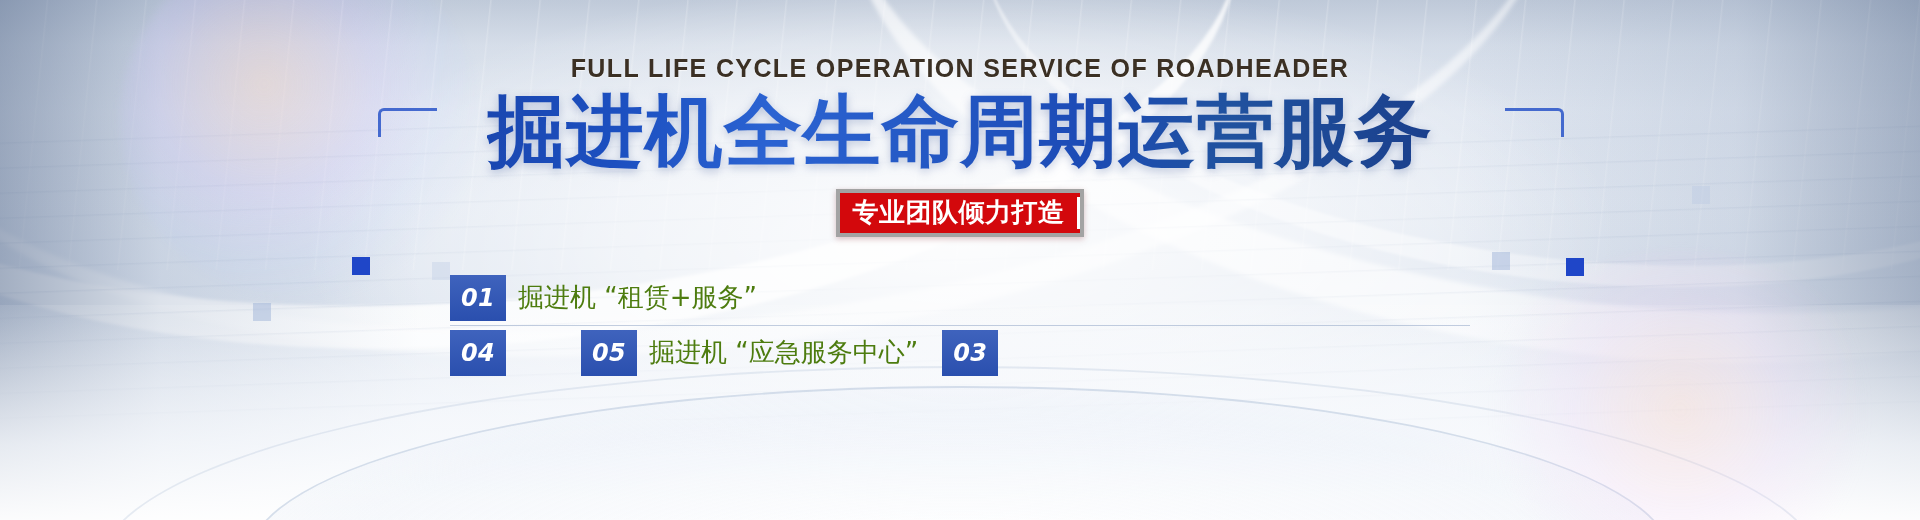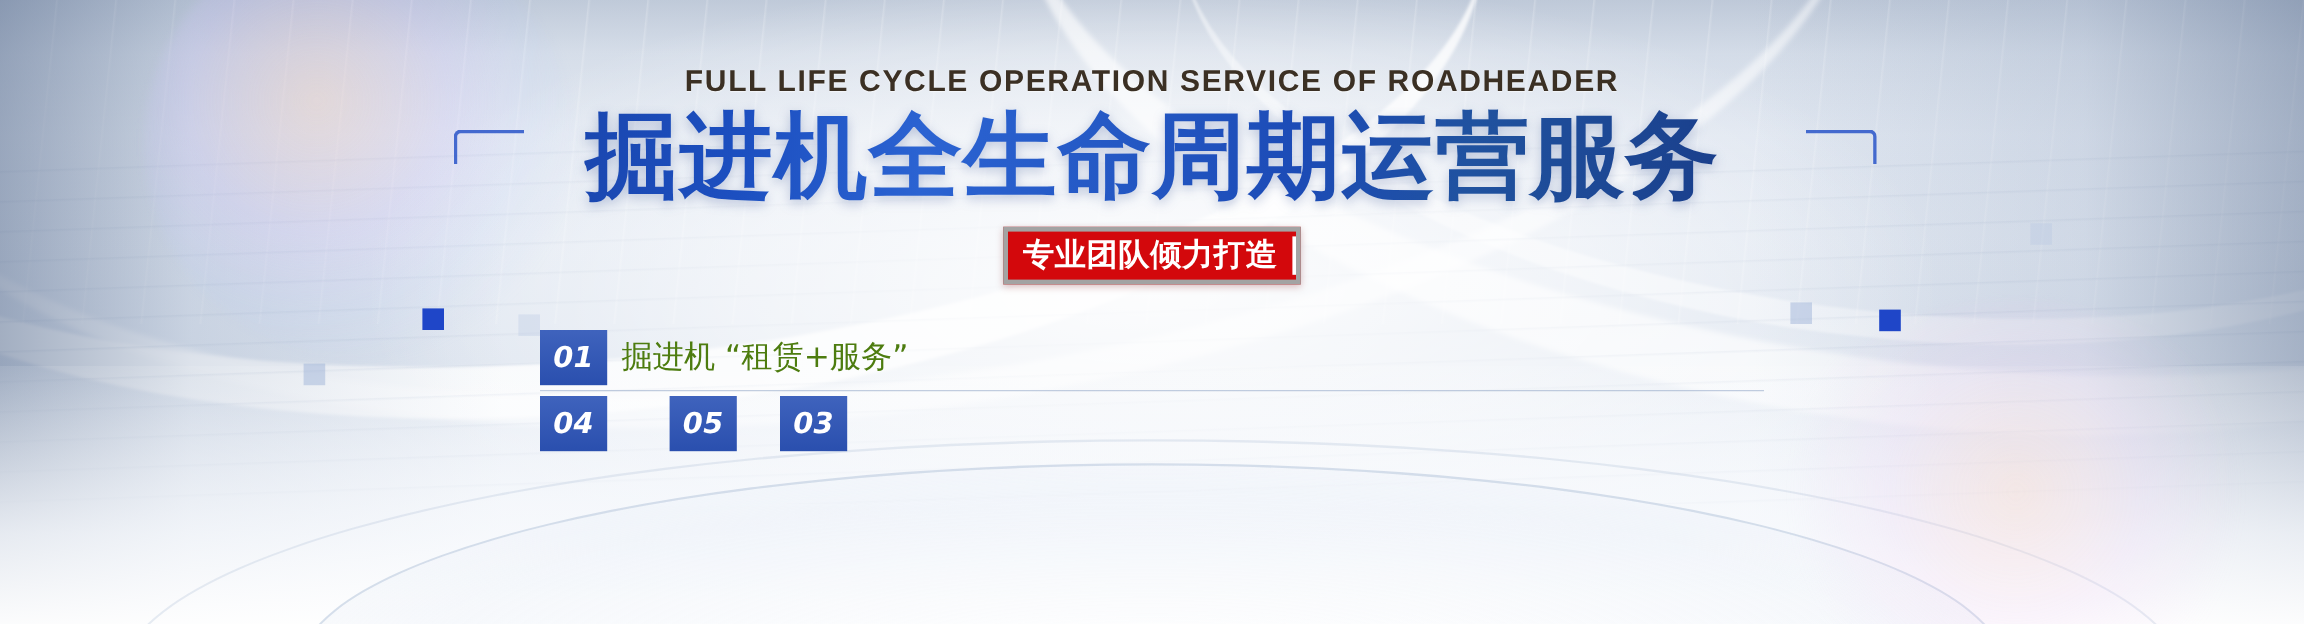--- a/index.html
+++ b/index.html
@@ -251,21 +251,21 @@
     height: 54px;
   }
   .service-row.top { border-bottom: 1px solid rgba(146,166,198,0.55); }
 
   .service-item {
     display: flex;
     align-items: center;
     white-space: nowrap;
   }
   .service-item.gap-a { margin-right: 40px; }
-  .service-item.gap-b { margin-right: 24px; }
+  .service-item.gap-b { margin-right: 24px; margin-left: 23px; }
 
   .svc-num {
     display: inline-flex;
     align-items: center;
     justify-content: center;
     min-width: 44px;
     height: 22px;
     padding: 12px 6px;
     margin-right: 12px;
     background: linear-gradient(180deg, #3f63bd 0%, #2a4fae 100%);
@@ -333,20 +333,21 @@
           <span class="svc-text">掘进机 “租赁+服务”</span>
         </div>
       </div>
 
       <div class="service-row">
         <div class="service-item gap-a">
           <span class="svc-num">04</span>
         </div>
         <div class="service-item gap-b">
           <span class="svc-num">05</span>
+          <span class="svc-text">掘进机 “应急服务中心”</span>
         </div>
         <div class="service-item">
           <span class="svc-num">03</span>
         </div>
       </div>
 
     </div>
   </div>
 </div>
 

